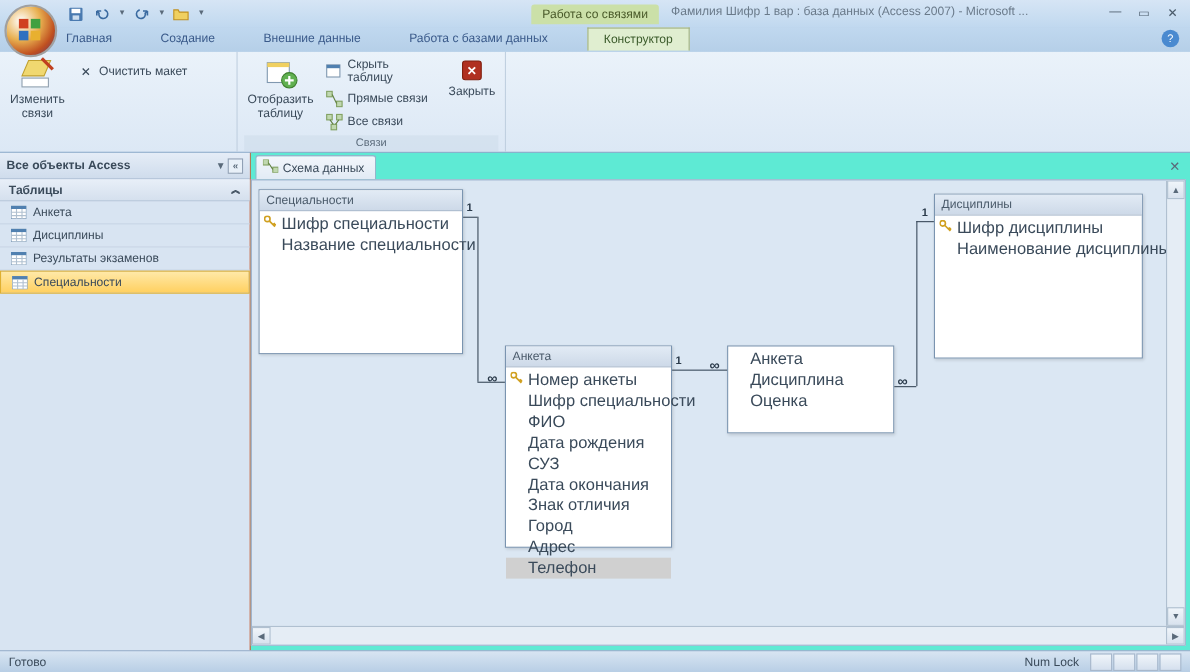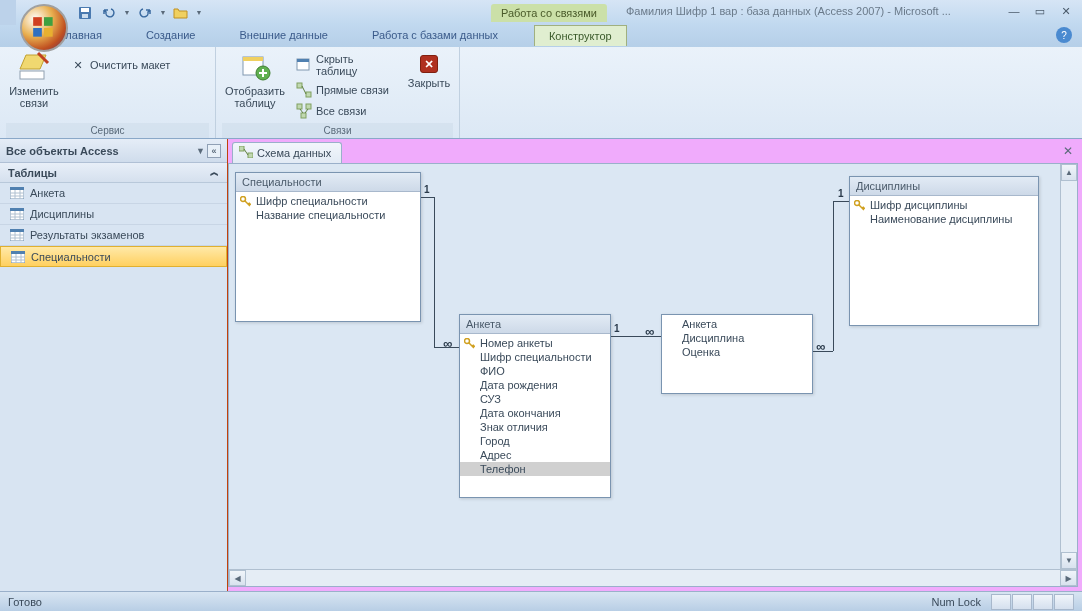--- a/index.html
+++ b/index.html
@@ -1,19 +1,19 @@
 <!DOCTYPE html>
 <html><head>
 <meta charset="utf-8">
 <style>
 * { box-sizing: border-box; margin: 0; padding: 0; font-family: "Segoe UI", Tahoma, sans-serif; }
 body { width: 1082px; height: 611px; background: #bcd2ea; overflow: hidden; font-size: 11px; }
 
 
-.titlebar { height: 25px; background: linear-gradient(#d6e5f5,#c0d8ef); display: flex; align-items: center; position: relative; margin-left: 16px; }
+.titlebar { height: 25px; background: linear-gradient(#d6e5f5,#c0d8ef); display: flex; align-items: center; position: relative; }
 .office-btn { width: 48px; height: 48px; background: radial-gradient(circle at 30% 30%, #fff, #e8b050 40%, #c05020 70%, #503070); border-radius: 50%; border: 2px solid #a0a0a0; position: absolute; left: 4px; top: 4px; z-index: 10; display:flex; align-items:center; justify-content:center;}
 .office-btn svg{width:26px;height:26px;}
 .qat { margin-left: 58px; display: flex; align-items: center; gap: 2px; }
 .qat-btn { width: 22px; height: 22px; display: flex; align-items: center; justify-content: center; border-radius: 3px; }
 .titlebar-center { position: absolute; left: 50%; transform: translateX(-50%); display: flex; align-items: center; gap: 6px; top:0; height:25px;}
 .context-tab-title { background: #cbe0a8; padding: 3px 10px; font-size: 11px; color: #4a5a2a; border-radius: 3px 3px 0 0;}
 .app-title { color: #6a7a8a; font-size: 11px; position:absolute; left:610px; top:5px;}
 .win-controls { position: absolute; right: 4px; top: 2px; display: flex; gap: 2px; }
 .win-btn { width: 24px; height: 18px; display: flex; align-items: center; justify-content: center; color: #4a5a6a; font-size: 11px; border-radius: 3px;}
 
@@ -44,31 +44,31 @@
 .navpane-header .ctrls{display:flex;gap:2px;align-items:center;}
 .navpane-header .dd{font-size:9px;color:#5a6a7a;}
 .collapse-btn{width:14px;height:14px;border:1px solid #90a0b5;background:#e8f0f8;display:flex;align-items:center;justify-content:center;font-size:9px;color:#5a6a7a;}
 .nav-group-hdr { height:20px; background: linear-gradient(#e8eff8,#d5e0ee); border-bottom:1px solid #b8c8da; padding:0 8px; display:flex; align-items:center; font-weight:bold; font-size:11px; color:#3a4a5a; justify-content:space-between;}
 .nav-item { height:21px; display:flex; align-items:center; gap:6px; padding:0 10px; font-size:11px; color:#3a4a5a; border-bottom:1px solid #c8d5e5;}
 .nav-item.selected { background: linear-gradient(#ffe9a8,#ffd060); border:1px solid #e0b030; }
 .tbl-ic{width:14px;height:12px;display:inline-block;}
 .tbl-ic svg{width:14px;height:12px;}
 
 
-.docarea { flex:1; background:#f0abfc; display:flex; flex-direction:column; position:relative;}
+.docarea { flex:1; background:#5eead4; display:flex; flex-direction:column; position:relative;}
 .doc-tabs { height:24px; display:flex; align-items:flex-end; padding-left:4px; gap:2px;}
 .doc-tab { background:linear-gradient(#f2f6fb,#e2ebf5); border:1px solid #9ab0ca; border-bottom:none; padding:3px 10px 3px 6px; font-size:11px; color:#3a4a5a; display:flex; align-items:center; gap:4px; border-radius:3px 3px 0 0;}
 .doc-close{position:absolute;right:6px;top:4px;width:16px;height:16px;display:flex;align-items:center;justify-content:center;color:#5a6a7a;font-size:12px;}
 .canvas { flex:1; background:#dbe7f3; border:1px solid #9ab0ca; margin:0 4px 4px 0; position:relative; overflow:hidden;}
 
 
 .tblwin { position:absolute; background:#fff; border:1px solid #7a94b0; box-shadow: 1px 1px 3px rgba(0,0,0,.15);}
 .tblwin-title { background:linear-gradient(#e2ebf5,#cdd9e8); border-bottom:1px solid #a8b8cc; padding:3px 6px; font-size:11px; color:#4a5a6a;}
 .tblwin-body { padding:2px 0; }
-.fld { padding:1px 6px 1px 20px; font-size:11px; color:#3a4a5a; position:relative; white-space:nowrap;}
+.fld { padding:1px 6px 1px 20px; font-size:15px; color:#3a4a5a; position:relative; white-space:nowrap;}
 .key-ic{position:absolute;left:4px;top:2px;width:11px;height:11px;}
 .fld.sel { background:#d0d0d0; }
 
 
 .rel-line { position:absolute; background:#3a4a5a; }
 .rel-lbl { position:absolute; font-size:10px; font-weight:bold; color:#2a3a4a; }
 .rel-inf { font-size:13px; }
 
 
 .hscroll { position:absolute; bottom:0; left:0; right:0; height:17px; background:#e5edf5; border-top:1px solid #b0c0d0; display:flex;}
@@ -156,21 +156,20 @@
           </div>
         <span>Изменить связи</span>
       </div>
       <div class="small-btns" style="padding-top:6px">
         <div class="small-btn">
             <span class="ic">✕</span>
             <span>Очистить макет</span>
           </div>
       </div>
     </div>
-    <div class="ribbon-group-label">Сервис</div>
   </div>
   <div class="ribbon-group" style="width:244px">
     <div class="ribbon-group-body">
       <div class="big-btn" style="width:66px">
         <div class="ic">
             <svg width="32" height="32" viewBox="0 0 32 32">
               <rect x="4" y="6" width="20" height="18" fill="#fff" stroke="#8098b0"></rect>
               <rect x="4" y="6" width="20" height="4" fill="#f0d060"></rect>
               <circle cx="24" cy="22" r="7" fill="#60b050" stroke="#408030"></circle>
               <path d="M24 18 L24 26 M20 22 L28 22" stroke="#fff" stroke-width="2"></path>

